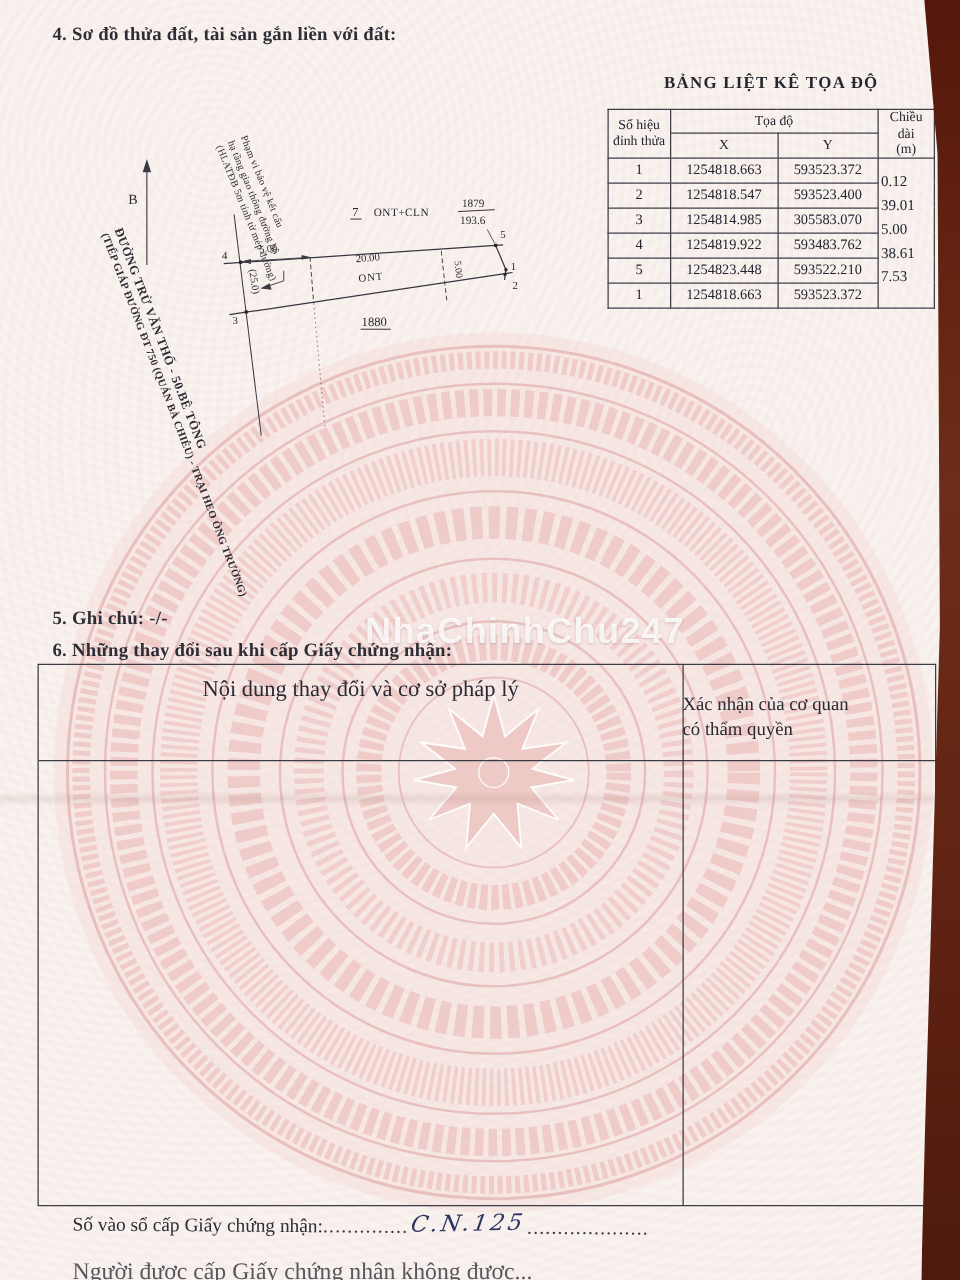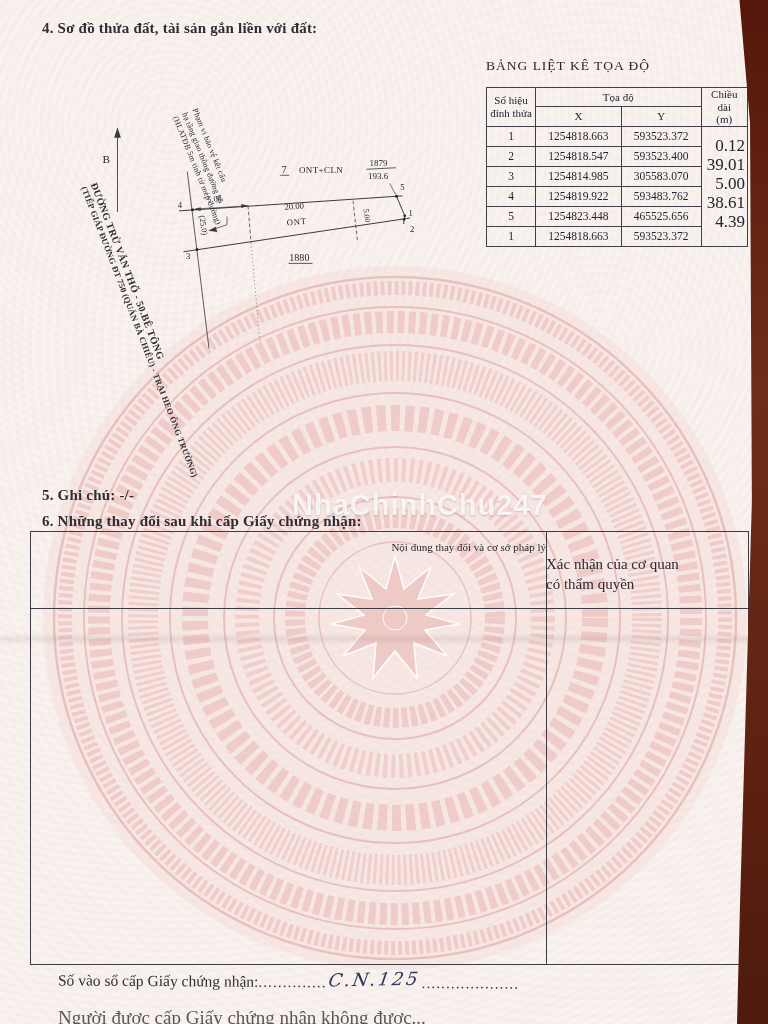--- a/index.html
+++ b/index.html
@@ -26,41 +26,41 @@
   .content{position:absolute;inset:0;z-index:3;padding-left:36px;}
 
   .sec-title{position:absolute;font-weight:bold;font-size:15px;color:#2d2d36;letter-spacing:.2px;}
   .t4{left:42px;top:20px;}
   .t5{left:42px;top:487px;}
   .t5 .val{font-weight:bold;}
   .t6{left:42px;top:513px;}
 
   
   .coord-wrap{position:absolute;left:486px;top:58px;width:262px;z-index:4;}
-  .coord-title{font-weight:normal;font-size:13.5px;letter-spacing:1px;margin-bottom:7px;color:#26262f;}
+  .coord-title{font-weight:bold;font-size:13.5px;letter-spacing:1px;text-align:center;margin-bottom:7px;color:#26262f;}
   table.coord{border-collapse:collapse;margin:13px auto;}
   table.coord td,table.coord th{
     border:1px solid #3f3f49;font-size:11.5px;font-weight:normal;
     text-align:center;padding:0 2px;color:#21242e;line-height:1.15;
   }
   table.coord .h{font-size:11px;}
   table.coord .c-id{width:48px;}
   table.coord .c-x{width:84px;}
   table.coord .c-y{width:78px;}
   table.coord .c-len{width:42px;}
   table.coord td.data{height:19px;}
   td.len-cell{vertical-align:top;padding:0;}
   .len-stack{padding-top:9px;}
-  .len-stack div{height:19px;line-height:19px;font-size:17px;text-align:right;}
+  .len-stack div{height:19px;line-height:19px;font-size:12px;text-align:left;}
 
   
   .chg-table{position:absolute;left:30px;top:531px;width:717px;height:432px;border:1.6px solid #3c3c45;z-index:3;}
   .chg-divider{position:absolute;left:515px;top:0;bottom:0;width:0;border-left:1.3px solid #3c3c45;}
   .chg-headline{position:absolute;left:0;right:0;top:76px;border-top:1.3px solid #3c3c45;}
-  .chg-h1{position:absolute;left:0;width:515px;top:9px;text-align:right;font-size:11px;color:#2a2a33;}
+  .chg-h1{position:absolute;left:0;width:515px;top:9px;text-align:center;font-size:18px;color:#2a2a33;}
   .chg-h2{position:absolute;left:515px;right:0;top:22px;text-align:left;font-size:15px;line-height:1.35;color:#2a2a33;}
 
   
   .registry{position:absolute;left:58px;top:970px;font-size:15.5px;color:#2d2d36;white-space:nowrap;transform:rotate(.4deg);}
   .registry .dots{letter-spacing:1px;color:#3a3a42;}
   .handwrite{
     display:inline-block;position:relative;top:-2px;margin:0 2px;
     font-family:"DejaVu Serif", serif;font-style:italic;font-size:18px;
     color:#2b3560;letter-spacing:2.5px;transform:skewX(-10deg) rotate(-1.5deg);
   }
@@ -132,21 +132,21 @@
         <tr>
           <td class="data">1</td>
           <td class="data">1254818.663</td>
           <td class="data">593523.372</td>
           <td class="len-cell" rowspan="6">
             <div class="len-stack">
               <div>0.12</div>
               <div>39.01</div>
               <div>5.00</div>
               <div>38.61</div>
-              <div>4.39</div>
+              <div>7.53</div>
             </div>
           </td>
         </tr>
         <tr>
           <td class="data">2</td>
           <td class="data">1254818.547</td>
           <td class="data">593523.400</td>
         </tr>
         <tr>
           <td class="data">3</td>
@@ -154,21 +154,21 @@
           <td class="data">305583.070</td>
         </tr>
         <tr>
           <td class="data">4</td>
           <td class="data">1254819.922</td>
           <td class="data">593483.762</td>
         </tr>
         <tr>
           <td class="data">5</td>
           <td class="data">1254823.448</td>
-          <td class="data">465525.656</td>
+          <td class="data">593522.210</td>
         </tr>
         <tr>
           <td class="data">1</td>
           <td class="data">1254818.663</td>
           <td class="data">593523.372</td>
         </tr>
       </tbody>
         </table>
     </div>
 

